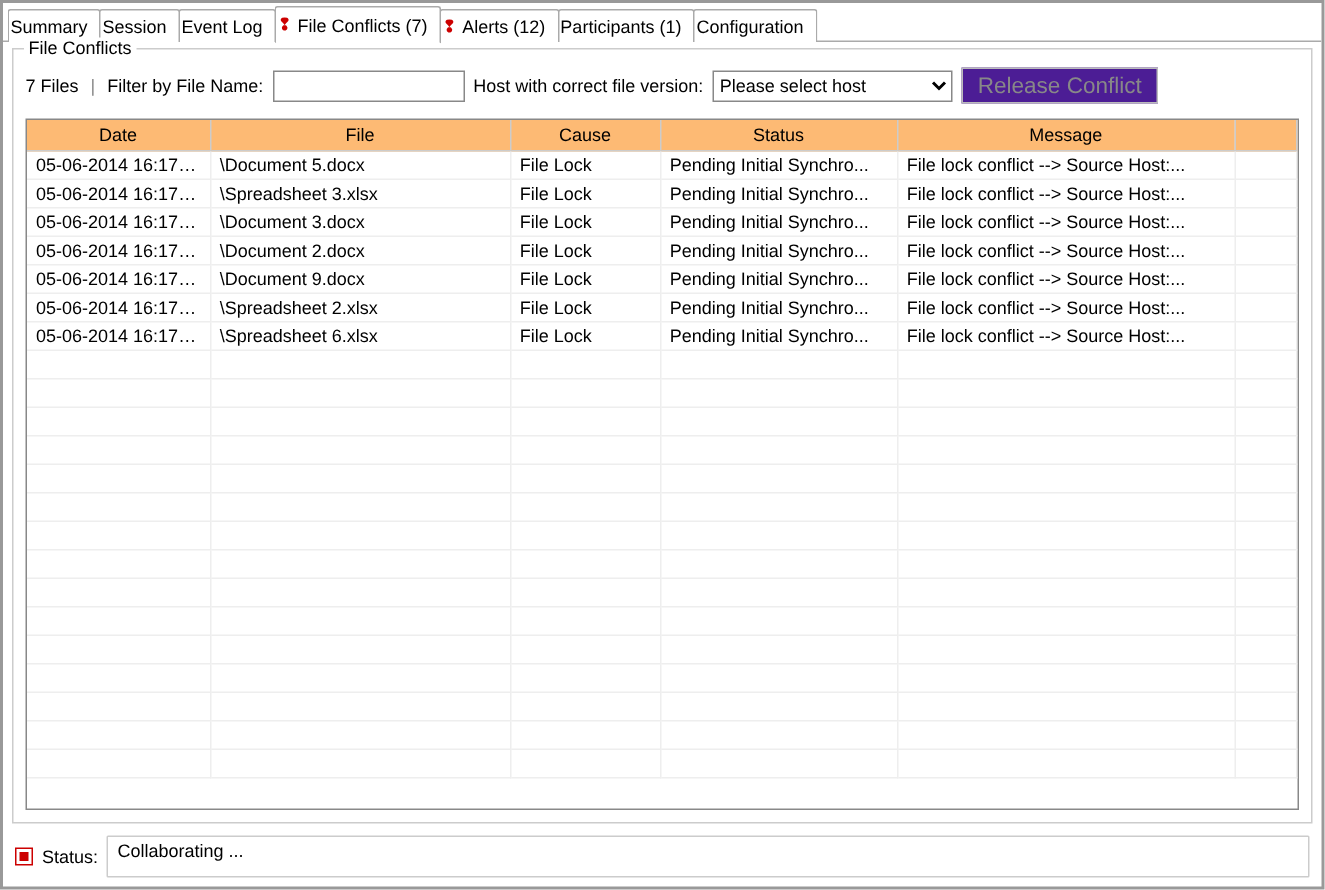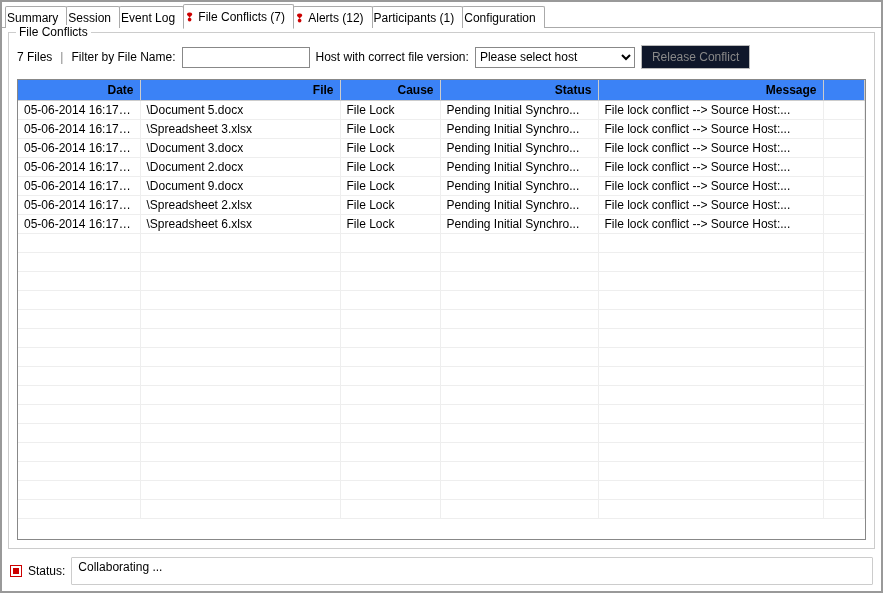--- a/index.html
+++ b/index.html
@@ -94,47 +94,47 @@
     .toolbar select {
       height: 21px;
       border: 1px solid #888;
       font-size: 12px;
       width: 160px;
       background: #fff;
     }
     .toolbar button {
       height: 24px;
       border: 1px solid #bbb;
-      background: #0f172a;
+      background: #4c1d95;
       padding: 2px 10px;
-      font-size: 12px;
+      font-size: 15px;
       color: #888;
       cursor: default;
     }
     
     .table-wrap {
       flex: 1;
       margin: 4px 8px 8px 8px;
       border: 1px solid #888;
       overflow: hidden;
       display: flex;
       flex-direction: column;
     }
     .tbl {
       width: 100%;
       border-collapse: collapse;
       table-layout: fixed;
     }
     .tbl thead th {
-      text-align: right;
-      font-weight: bold;
+      text-align: center;
+      font-weight: normal;
       padding: 3px 6px;
       border-right: 1px solid #ccc;
       border-bottom: 1px solid #ccc;
-      background: #3b82f6;
+      background: #fdba74;
       height: 20px;
     }
     .tbl tbody td {
       padding: 2px 6px;
       border-right: 1px solid #eee;
       border-bottom: 1px solid #eee;
       height: 19px;
       white-space: nowrap;
       overflow: hidden;
       text-overflow: ellipsis;

